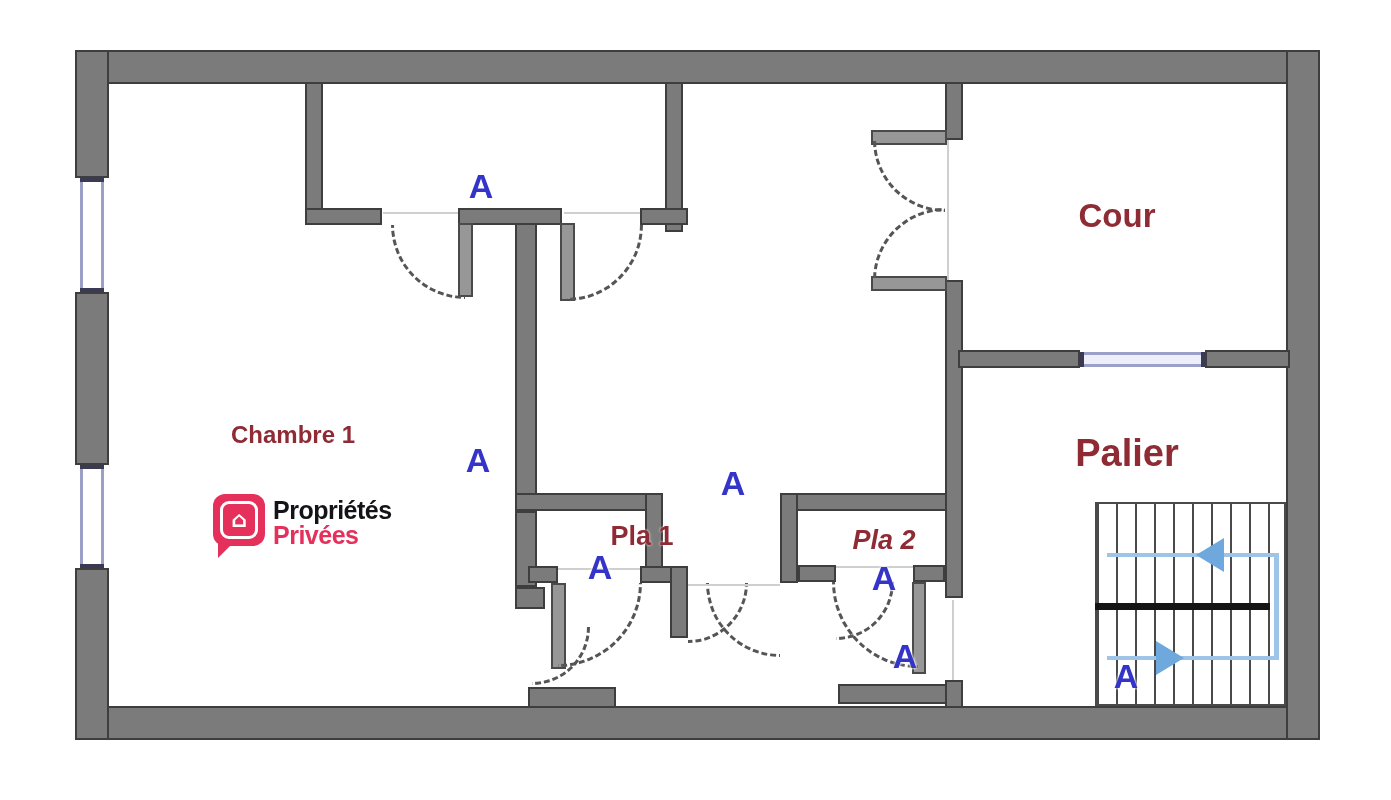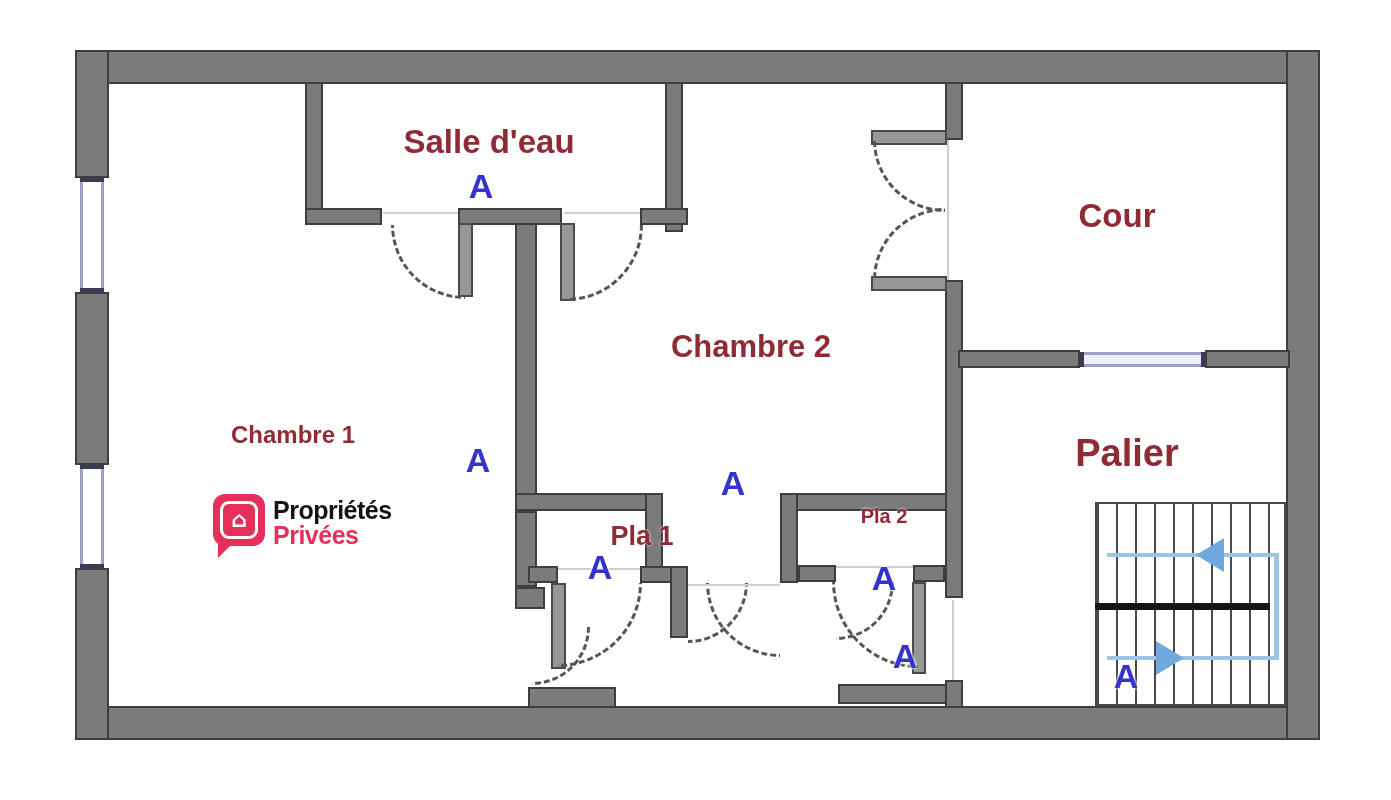--- a/index.html
+++ b/index.html
@@ -117,27 +117,25 @@
   <div class="th" style="left:952px;top:600px;width:2px;height:80px;"></div>
 
   <div class="stairs"></div>
   <div class="stair-mid"></div>
   <div class="bluepath" style="left:1107px;top:553px;width:172px;height:4px;"></div>
   <div class="bluepath" style="left:1274px;top:553px;width:5px;height:107px;"></div>
   <div class="bluepath" style="left:1107px;top:656px;width:167px;height:4px;"></div>
   <div class="arrow-left" style="left:1196px;top:538px;"></div>
   <div class="arrow-right" style="left:1156px;top:641px;"></div>
 
-  <div class="room-label" style="left:489px;top:142px;font-size:33px;">Salle d'eau</div>
   <div class="room-label" style="left:293px;top:435px;font-size:24px;">Chambre 1</div>
-  <div class="room-label" style="left:751px;top:347px;font-size:31px;">Chambre 2</div>
   <div class="room-label" style="left:1117px;top:216px;font-size:33px;">Cour</div>
   <div class="room-label" style="left:1127px;top:453px;font-size:38px;">Palier</div>
   <div class="room-label" style="left:594px;top:536px;font-size:27px;margin-left:48px;">Pla 1</div>
-  <div class="room-label" style="left:884px;top:516px;font-size:20px;">Pla 2</div>
+  <div class="room-label" style="left:884px;top:540px;font-size:27px;font-style:italic;">Pla 2</div>
 
   <div class="marker" style="left:481px;top:186px;">A</div>
   <div class="marker" style="left:478px;top:460px;">A</div>
   <div class="marker" style="left:733px;top:483px;">A</div>
   <div class="marker" style="left:600px;top:567px;">A</div>
   <div class="marker" style="left:884px;top:578px;">A</div>
   <div class="marker" style="left:905px;top:656px;">A</div>
   <div class="marker" style="left:1126px;top:676px;">A</div>
 
   <div class="logo">

